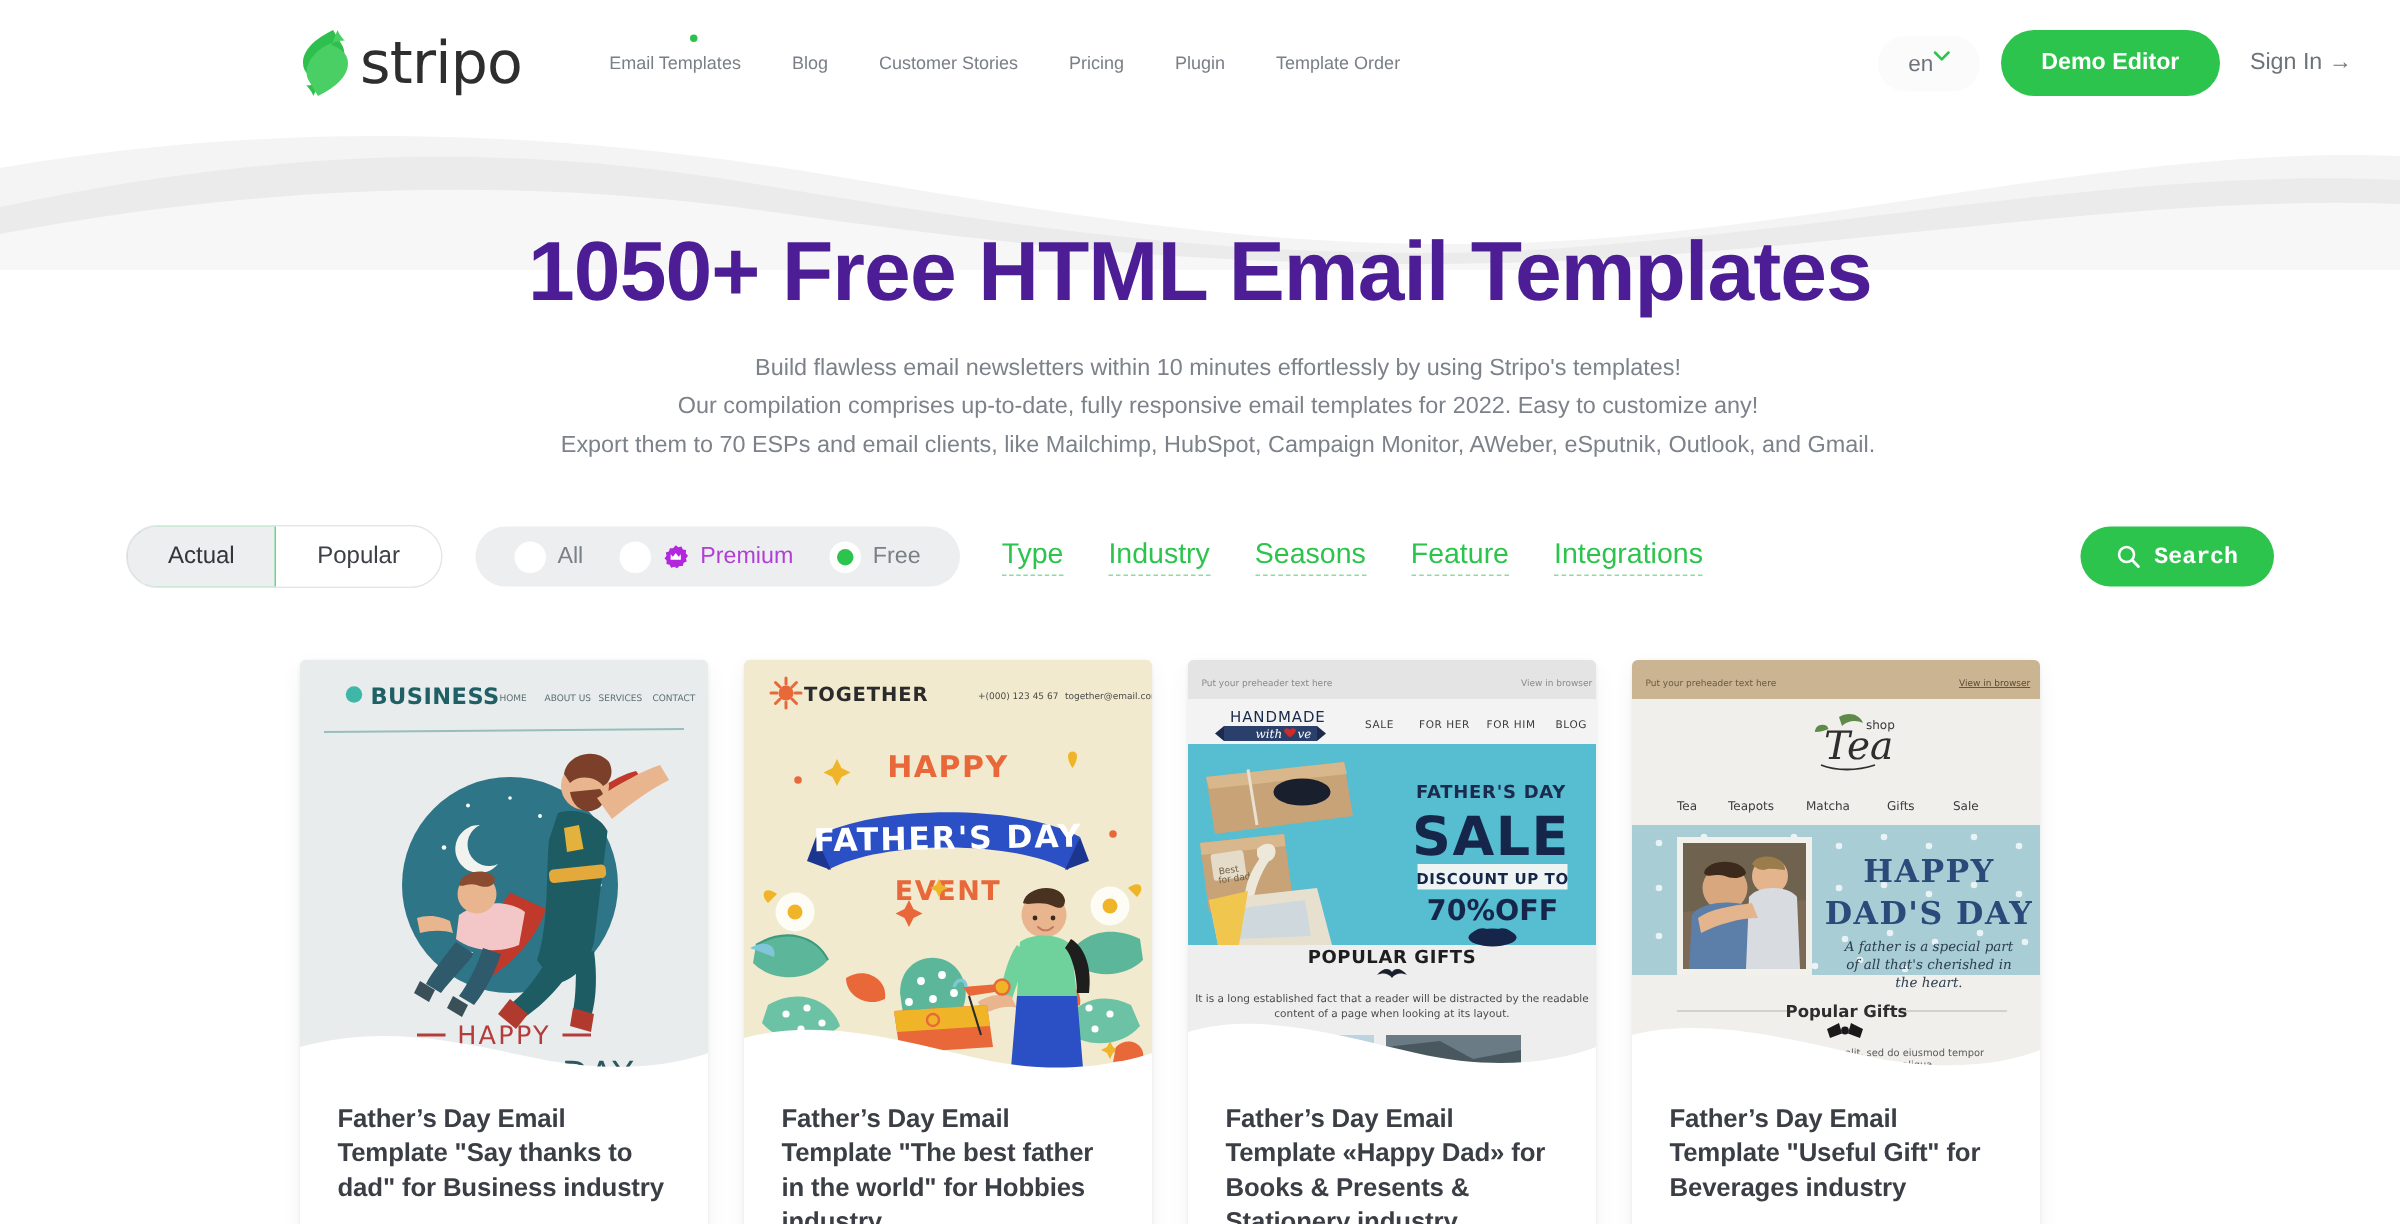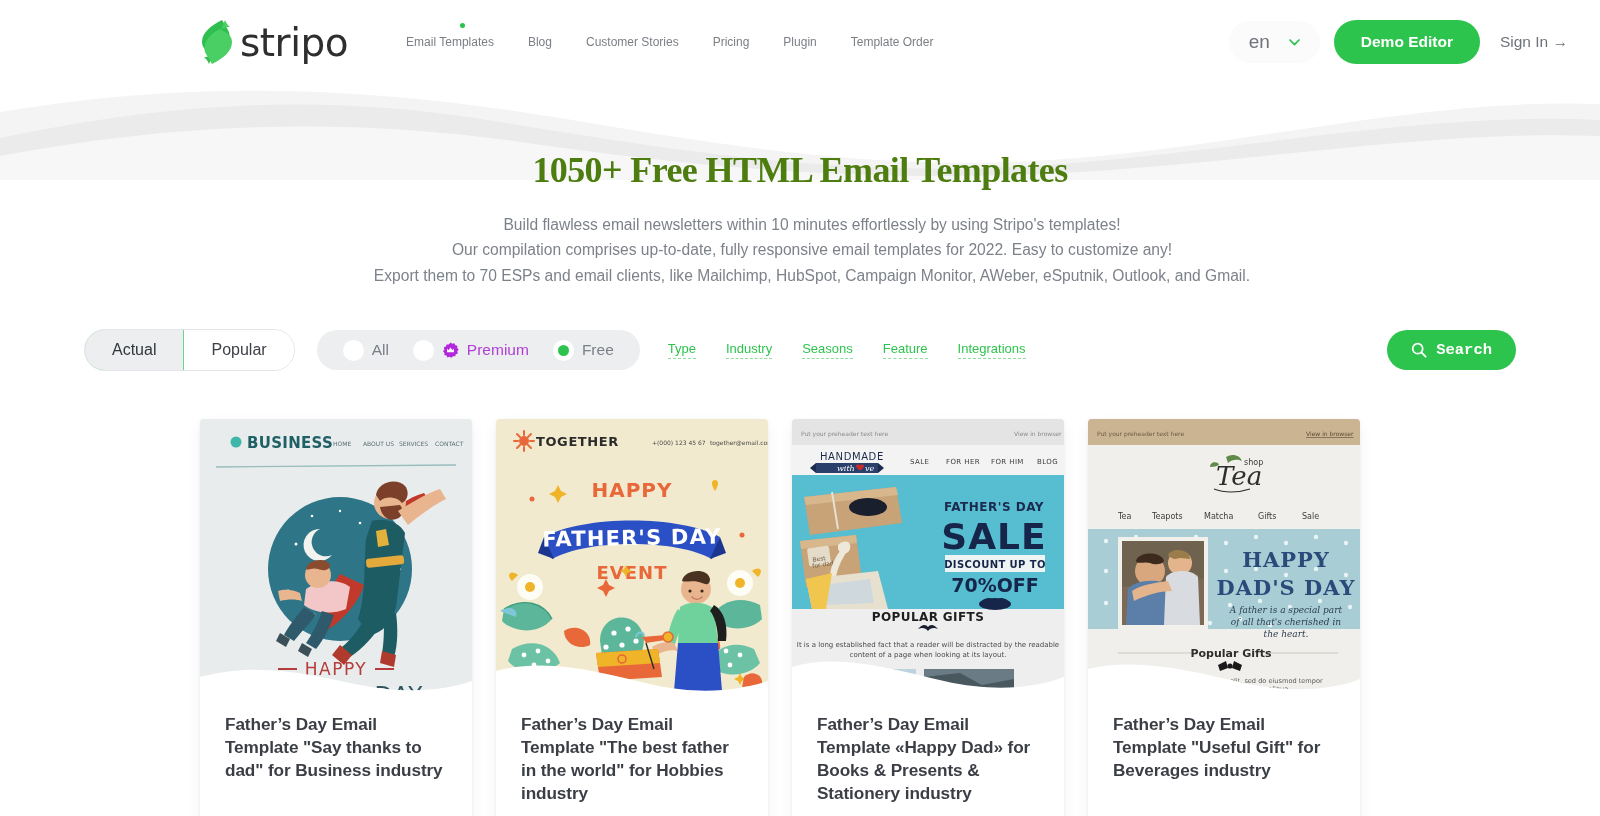--- a/index.html
+++ b/index.html
@@ -31,46 +31,46 @@
   .nav-item {
     font-size: 12px; color: #7a7f86; cursor: pointer;
     white-space: nowrap; position: relative; padding: 4px 0;
   }
   .nav-dot {
     position: absolute; top: -8px; left: 54px;
     width: 5px; height: 5px; border-radius: 50%; background: #2bc14d;
   }
   .header-right { margin-left: auto; display: flex; align-items: center; gap: 14px; }
   .lang-select {
-    display: flex; align-items: center; gap: 19px;
+    display: flex; gap: 0;
     background: #fbfbfb; border-radius: 22px;
     padding: 10px 20px; cursor: pointer;
-    font-size: 19px; color: #6e737a;
+    font-size: 15px; color: #6e737a;
   }
   .chev { width: 11px; height: 7px; display: block; }
   .btn-demo {
     background: #2dc44d; color: #fff; border: none; border-radius: 24px;
     padding: 13px 27px; font-size: 15.5px; font-weight: 700;
     cursor: pointer; font-family: "Liberation Sans", sans-serif;
     white-space: nowrap;
   }
   .signin {
     font-size: 15.5px; color: #6e737a; cursor: pointer; white-space: nowrap;
     padding-left: 6px;
   }
 
   
   .waves { position: absolute; top: 60px; left: 0; width: 1600px; height: 120px; z-index: 1; }
 
   
   .hero { position: relative; z-index: 10; text-align: center; padding-top: 68px; }
   .hero h1 {
-    font-size: 36px; font-weight: 700; color: #4d7c0f;
+    font-size: 56px; font-weight: 700; color: #4c1d95;
     letter-spacing: -0.6px; line-height: 1.05;
-    font-family: Liberation Serif, serif;
+    font-family: Liberation Sans, sans-serif;
   }
   .hero-sub { margin-top: 22px; }
   .hero-sub p {
     font-size: 15.6px; color: #7d828a; line-height: 1.63; margin-left: 24px;
   }
 
   
   .filterbar {
     position: relative; z-index: 10;
     display: flex; align-items: center;
@@ -104,21 +104,21 @@
   }
   .radio-dot.checked::after {
     content: ""; width: 11px; height: 11px; border-radius: 50%; background: #2dc44d;
   }
   .radio-label { font-size: 15.5px; color: #7b8087; white-space: nowrap; }
   .radio-label.premium { color: #b13ed6; }
   .premium-badge { width: 17px; height: 17px; display: block; flex: none; }
 
   .flinks { display: flex; align-items: center; gap: 30px; margin-left: 28px; }
   .flink {
-    font-size: 13px; color: #2dc44d; cursor: pointer;
+    font-size: 19px; color: #2dc44d; cursor: pointer;
     border-bottom: 1px dashed #8fdba2; padding-bottom: 2px;
     white-space: nowrap;
   }
 
   .btn-search {
     margin-left: auto; background: #2dc44d; color: #fff; border: none;
     border-radius: 23px; height: 40px; padding: 0 24px;
     display: flex; align-items: center; gap: 9px;
     font-size: 15.5px; font-weight: 700; cursor: pointer;
     font-family: Liberation Mono, monospace;

